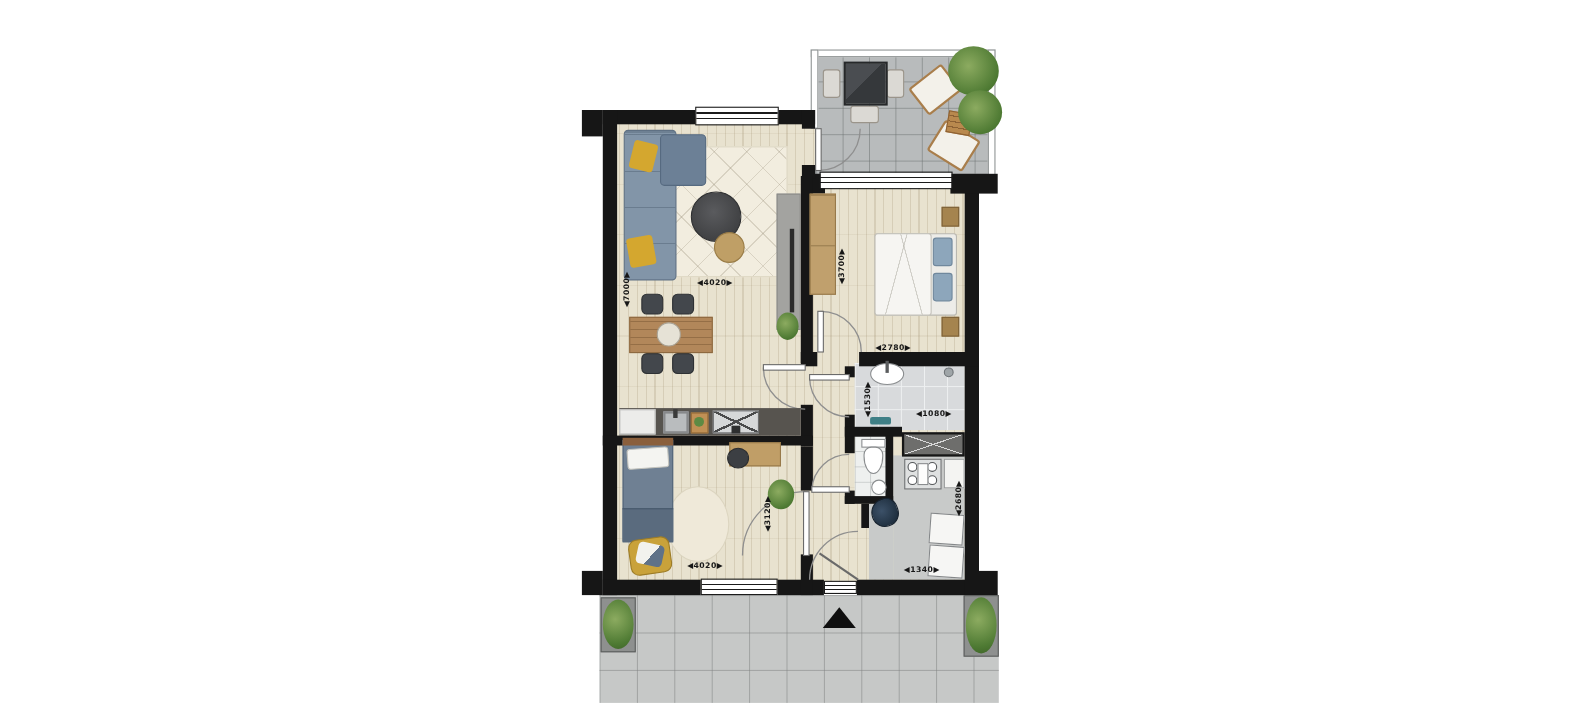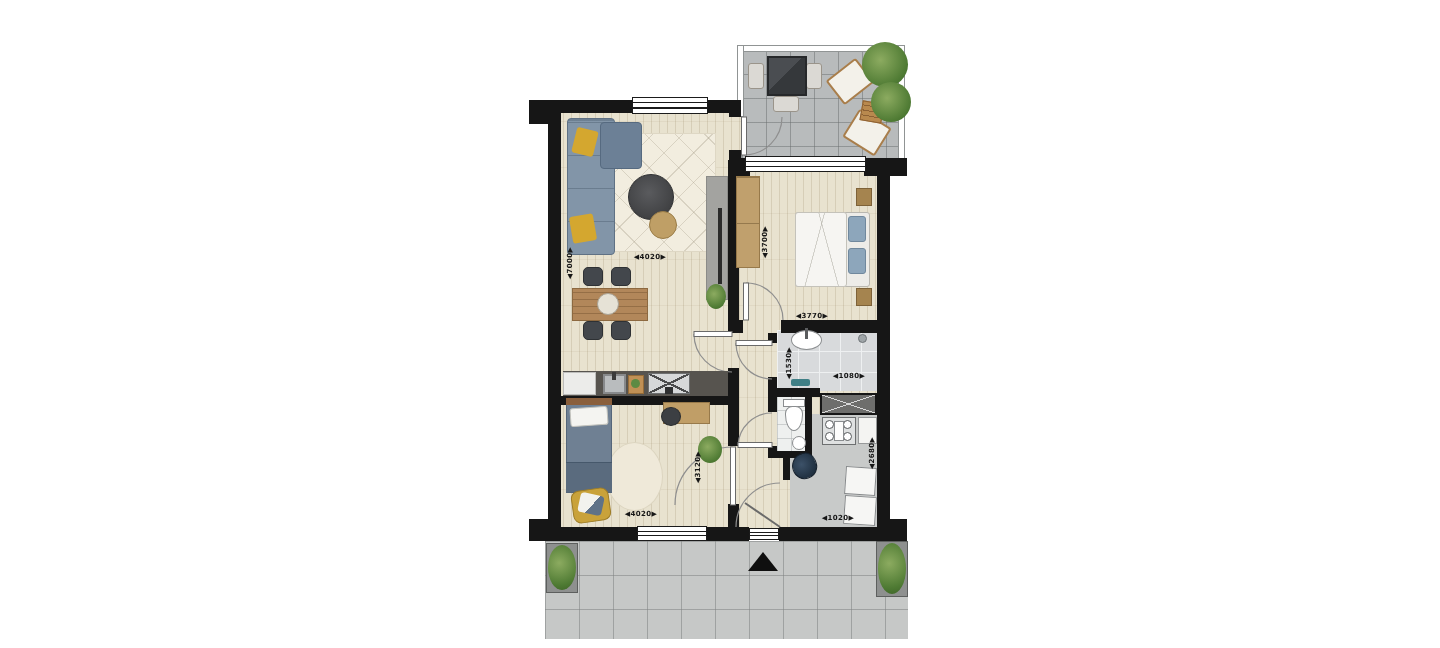--- a/index.html
+++ b/index.html
@@ -199,21 +199,21 @@
     <div class="it" style="left:546px;top:543px;width:32px;height:50px;background:#8e908f;border:1px solid #5d5f5e;"></div>
     <div class="it plant" style="left:548px;top:545px;width:28px;height:45px;"></div>
     <div class="it" style="left:876px;top:541px;width:32px;height:56px;background:#8e908f;border:1px solid #5d5f5e;"></div>
     <div class="it plant" style="left:878px;top:543px;width:28px;height:51px;"></div>
     <div class="it tri" style="left:748px;top:552px;"></div>
   </div>
 
   <span class="dim dimv" style="left:547px;top:258px;">◀7000▶</span>
   <span class="dim" style="left:627px;top:252px;">◀4020▶</span>
   <span class="dim dimv" style="left:742px;top:237px;">◀3700▶</span>
-  <span class="dim" style="left:789px;top:311px;">◀3770▶</span>
+  <span class="dim" style="left:789px;top:311px;">◀2780▶</span>
   <span class="dim dimv" style="left:766px;top:358px;">◀1530▶</span>
   <span class="dim" style="left:826px;top:371px;">◀1080▶</span>
   <span class="dim dimv" style="left:675px;top:462px;">◀3120▶</span>
   <span class="dim" style="left:618px;top:509px;">◀4020▶</span>
   <span class="dim dimv" style="left:849px;top:448px;">◀2680▶</span>
-  <span class="dim" style="left:815px;top:513px;">◀1020▶</span>
+  <span class="dim" style="left:815px;top:513px;">◀1340▶</span>
 
 </div>
 
 </body></html>

